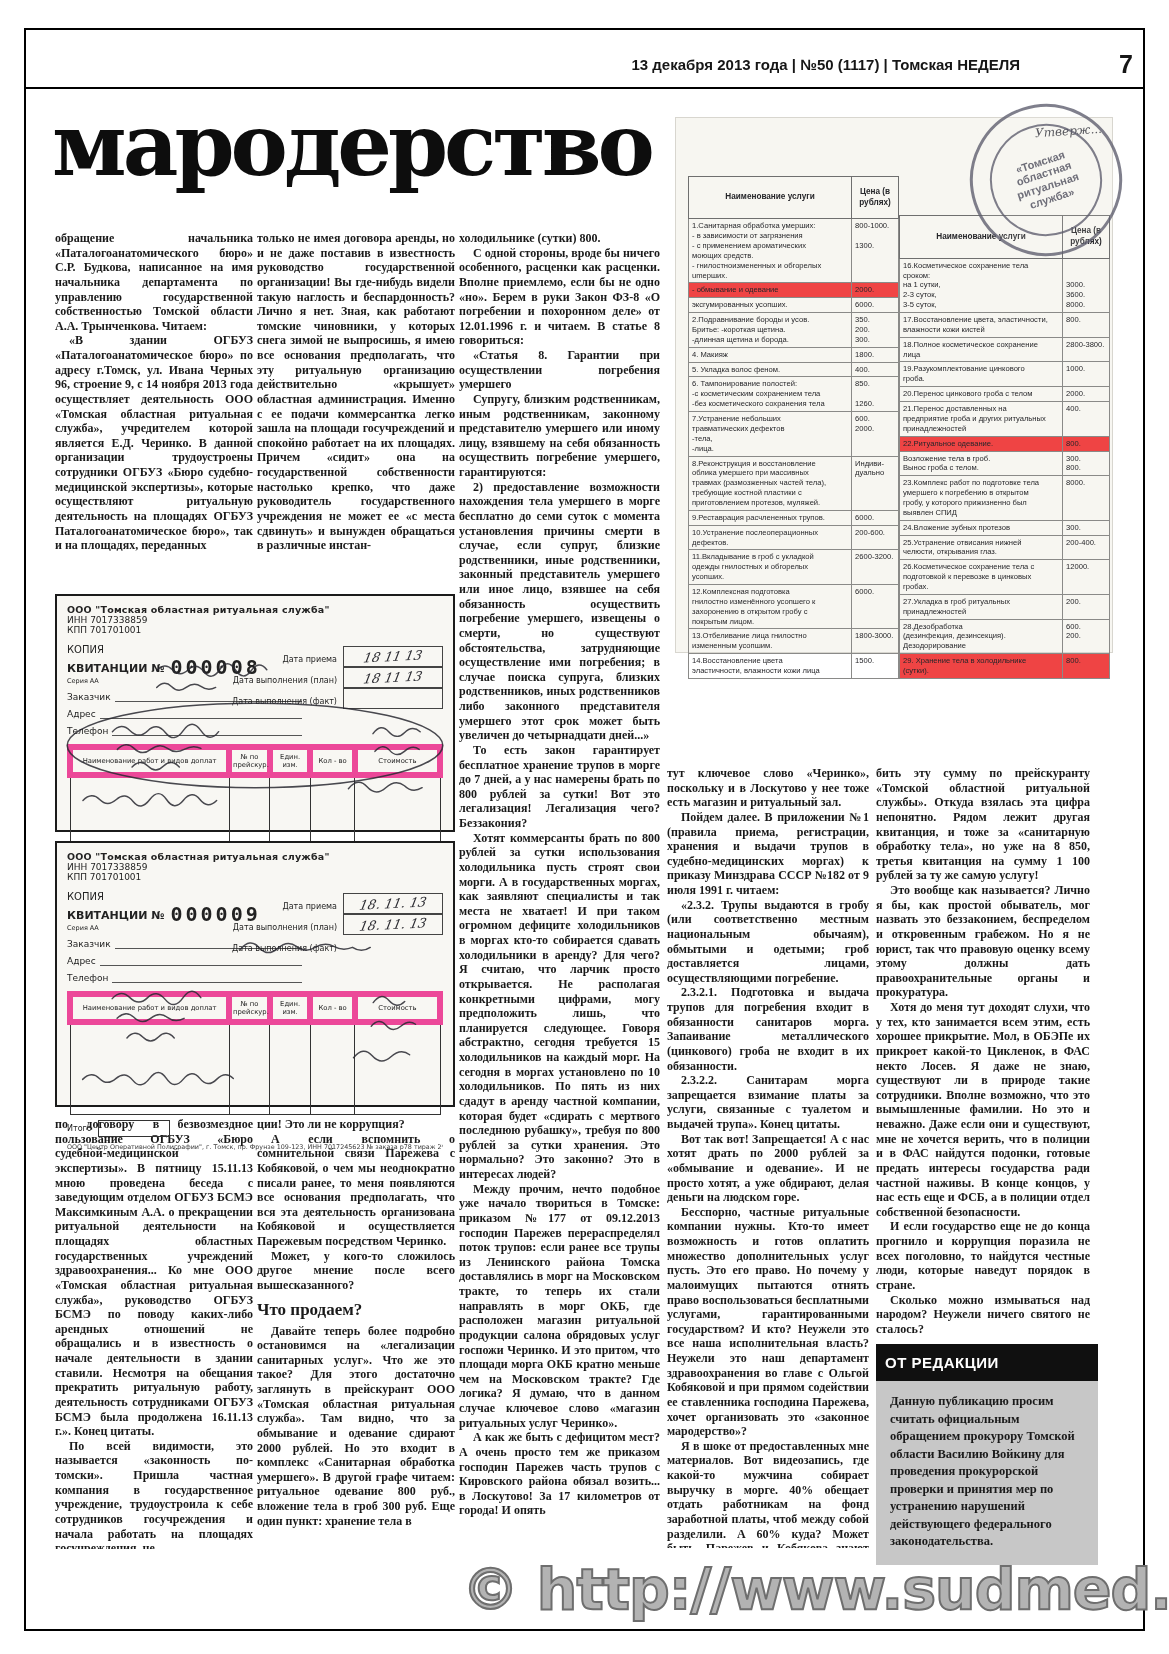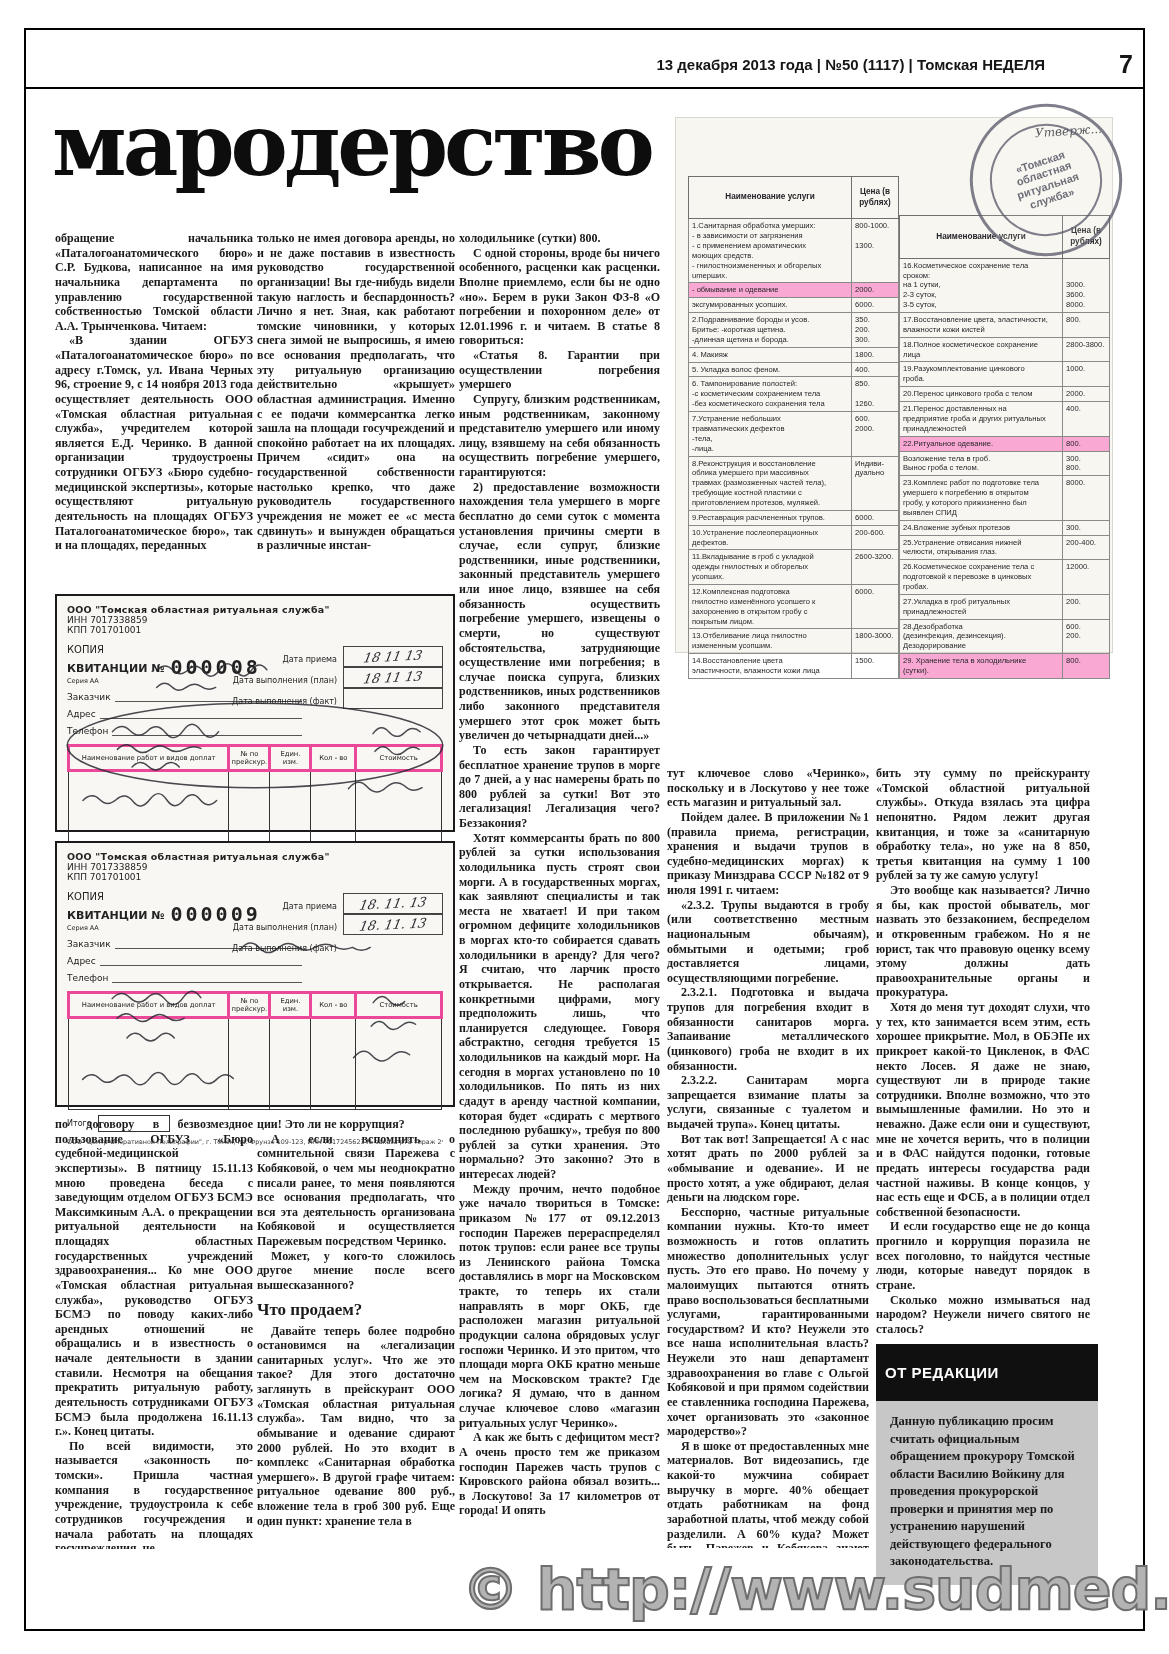--- a/index.html
+++ b/index.html
@@ -1,65 +1,65 @@
 <!DOCTYPE html>
 <html><head>
 <meta charset="utf-8">
 <style>
 *{margin:0;padding:0;box-sizing:border-box}
 html,body{background:#fff}
 body{width:1169px;height:1654px;position:relative;font-family:"Liberation Serif",serif;color:#161616;overflow:hidden}
 .frame{position:absolute;left:24px;top:28px;width:1121px;height:1603px;border:2px solid #000;pointer-events:none}
-.issue-line{position:absolute;top:56px;right:124px;font:bold 15px "Liberation Sans",sans-serif;white-space:nowrap}
+.issue-line{position:absolute;top:56px;right:149px;font:bold 15px "Liberation Sans",sans-serif;white-space:nowrap}
 .pageno{position:absolute;top:50px;right:36px;font:bold 25px "Liberation Sans",sans-serif}
 .rule{position:absolute;left:24px;top:87px;width:1121px;height:2px;background:#000}
 h1.headline{position:absolute;left:52px;top:102px;font:bold 86px/1 "DejaVu Serif",serif;letter-spacing:-4px;color:#0d0d0d}
 
 .textcol{position:absolute;font:bold 12px/1.22 "Liberation Serif",serif;text-align:justify;overflow:hidden;color:#1a1a1a}
 .textcol p{text-indent:14px}
 .flush-first > p:first-child{text-indent:0}
 .subhead{font:bold 17px "Liberation Serif",serif;margin:7px 0 4px;text-indent:0}
 
 .pricelist{position:absolute;left:676px;top:118px;width:436px;height:534px;background:#f7f6f1;box-shadow:0 0 0 1px #d8d6cf;padding:58px 2px 4px 12px}
 .approved{position:absolute;top:6px;right:10px;font:italic 12px "DejaVu Serif",serif;color:#44444c;transform:rotate(-4deg)}
 .pt-wrap{display:flex;align-items:flex-end}
 table.pt{border-collapse:collapse;width:50%;font:7.6px/1.3 "Liberation Sans",sans-serif;color:#26262a}
 table.pt th{border:1px solid #6f6f6f;font-weight:bold;font-size:8.2px;padding:10px 2px;text-align:center;background:transparent}
 table.pt td{border:1px solid #8a8a88;padding:2px 3px;vertical-align:top;white-space:pre-line}
 table.pt td.price{width:47px}
 table.pt tr.cont td{border-top:none}
-table.pt tr.hl td{background:#f9a8d4}
+table.pt tr.hl td{background:#ef4444}
 .stamp{position:absolute;top:-14px;right:-10px;width:152px;height:152px;border:3px solid #606070;border-radius:50%;transform:rotate(-18deg);display:flex;align-items:center;justify-content:center;opacity:.8;background:rgba(247,246,241,.15)}
 .stamp .inner{width:112px;height:112px;border:2px solid #606070;border-radius:50%;display:flex;align-items:center;justify-content:center;text-align:center;font:bold 11px/1.15 "Liberation Sans",sans-serif;color:#4d4d5c;padding:6px}
 
 .receipt{position:absolute;background:#f8f7f3;border:2px solid #1b1b1b;padding:8px 10px;font-family:"DejaVu Sans",sans-serif;color:#222}
 .r-company{font-size:9.5px;font-weight:bold;letter-spacing:.2px}
 .r-small{font-size:9px}
 .r-kopiya{margin-top:9px;font-size:10px;font-weight:normal}
 .r-kvit{font-size:11px;font-weight:bold}
 .r-num{font:bold 20px "DejaVu Sans Mono",monospace;letter-spacing:3px;vertical-align:-2px;margin-left:6px}
 .r-series{font-size:6.5px;margin-top:-2px}
 .r-field{display:flex;width:235px;font-size:9px;margin-top:7px}
 .r-line{flex:1;border-bottom:1px solid #555;margin-left:4px}
 .r-dates{position:absolute;top:50px;right:10px;width:238px}
 .r-drow{display:flex;justify-content:flex-end;align-items:flex-end;height:21px}
 .r-dlab{font-size:8px;margin-right:6px;padding-bottom:3px;white-space:nowrap}
 .r-dbox{width:100px;height:21px;border:1px solid #444;margin-top:-1px;display:flex;align-items:center;justify-content:center;overflow:hidden}
 .r-dbox.noborder{border-color:transparent}
 .hand{font:italic 13px "DejaVu Serif",serif;color:#2d2d33;transform:skewX(-14deg) rotate(-3deg);display:inline-block;white-space:nowrap}
 .r-table{width:100%;border-collapse:collapse;margin-top:8px;table-layout:fixed}
-.r-table th{border:3px solid #ec4899;font-size:6.8px;font-weight:normal;padding:3px 1px;text-align:center}
+.r-table th{border:6px solid #ec4899;font-size:6.8px;font-weight:normal;padding:3px 1px;text-align:center}
 .r-table td{border:1px solid #333}
 .r-itogo{display:flex;justify-content:flex-start;align-items:center;margin-top:5px;font-size:8px}
 .r-ibox{width:72px;height:17px;border:1px solid #333;margin-left:6px}
 .r-footer{font-size:6.4px;margin-top:6px;text-align:center;white-space:nowrap;overflow:hidden;color:#3a3a3a}
 .r-scribbles{position:absolute;inset:0;width:100%;height:100%;pointer-events:none}
 
 .editorial{position:absolute;left:876px;top:1344px;width:222px}
-.ed-title{background:#101010;color:#fff;font:bold 15px "Liberation Sans",sans-serif;padding:20px 9px;letter-spacing:.5px}
+.ed-title{background:#101010;color:#fff;font:bold 15px "Liberation Sans",sans-serif;padding:10px 9px;letter-spacing:.5px}
 .ed-body{background:#c7c7c7;padding:12px 14px 14px;font:bold 12.5px/1.4 "Liberation Serif",serif;color:#1a1a1a}
 
 .watermark{position:absolute;left:462px;top:1556px;font:bold 57px "DejaVu Sans",sans-serif;color:#b3b3b3;-webkit-text-stroke:2px #6e6e6e;white-space:nowrap;letter-spacing:-1px}
 </style>
 </head>
 <body>
 
 <div id="page">
   <div class="frame"></div>
 

